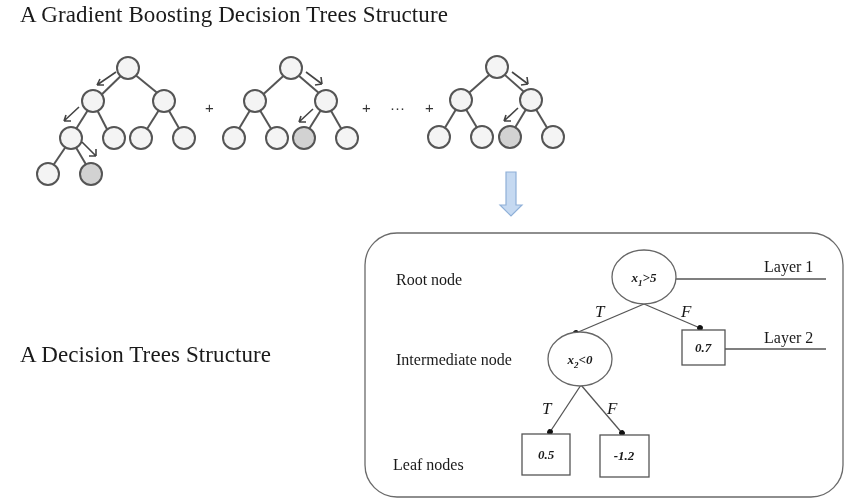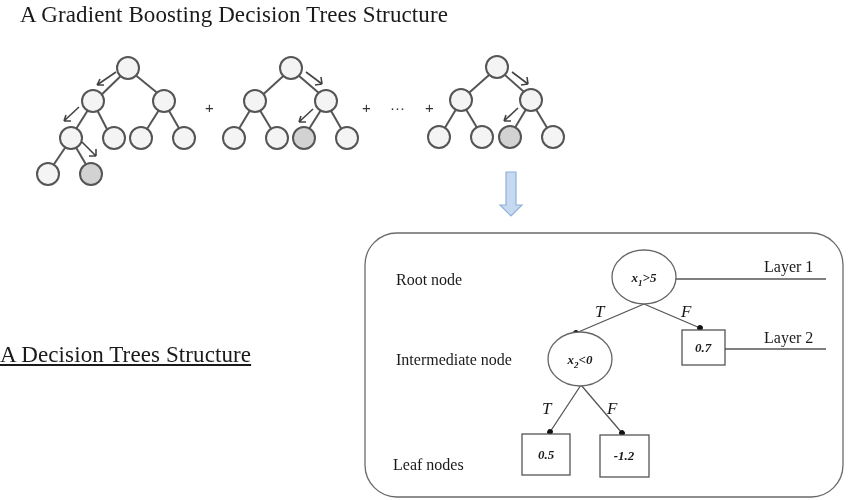--- a/index.html
+++ b/index.html
@@ -1,19 +1,19 @@
 <!DOCTYPE html>
 <html><head>
   <meta charset="utf-8">
   <style>
     html, body { margin: 0; padding: 0; background: #ffffff; }
     body { width: 850px; height: 500px; position: relative; overflow: hidden; font-family: "Liberation Serif", "DejaVu Serif", serif; color: #1a1a1a; }
     .title { position: absolute; font-size: 23px; white-space: nowrap; letter-spacing: 0.1px; }
     #gbdt-title { left: 2px; top: 2px; margin-left: 18px; }
-    #dt-title { left: 0; top: 342px; text-decoration: underline; }
+    #dt-title { left: 20px; top: 342px; }
     svg { position: absolute; left: 0; top: 0; }
     .lbl { font-family: "Liberation Serif", "DejaVu Serif", serif; fill: #1a1a1a; }
     .side-lbl { font-size: 16px; }
     .layer-lbl { font-size: 16px; }
     .tf-lbl { font-size: 17px; font-style: italic; }
     .node-txt { font-size: 13px; font-style: italic; font-weight: bold; }
     .small-node { fill: #f4f4f4; stroke: #555; stroke-width: 2; }
     .small-node.hl { fill: #d2d2d2; }
     .edge { stroke: #555; stroke-width: 2; }
     .path-arrow { stroke: #444; stroke-width: 1.6; fill: none; }

